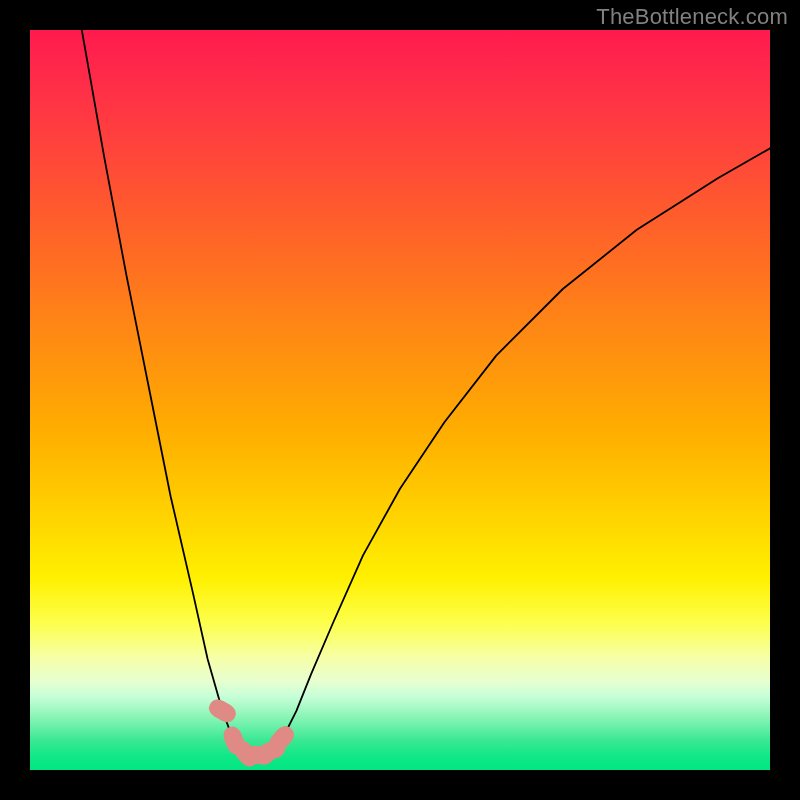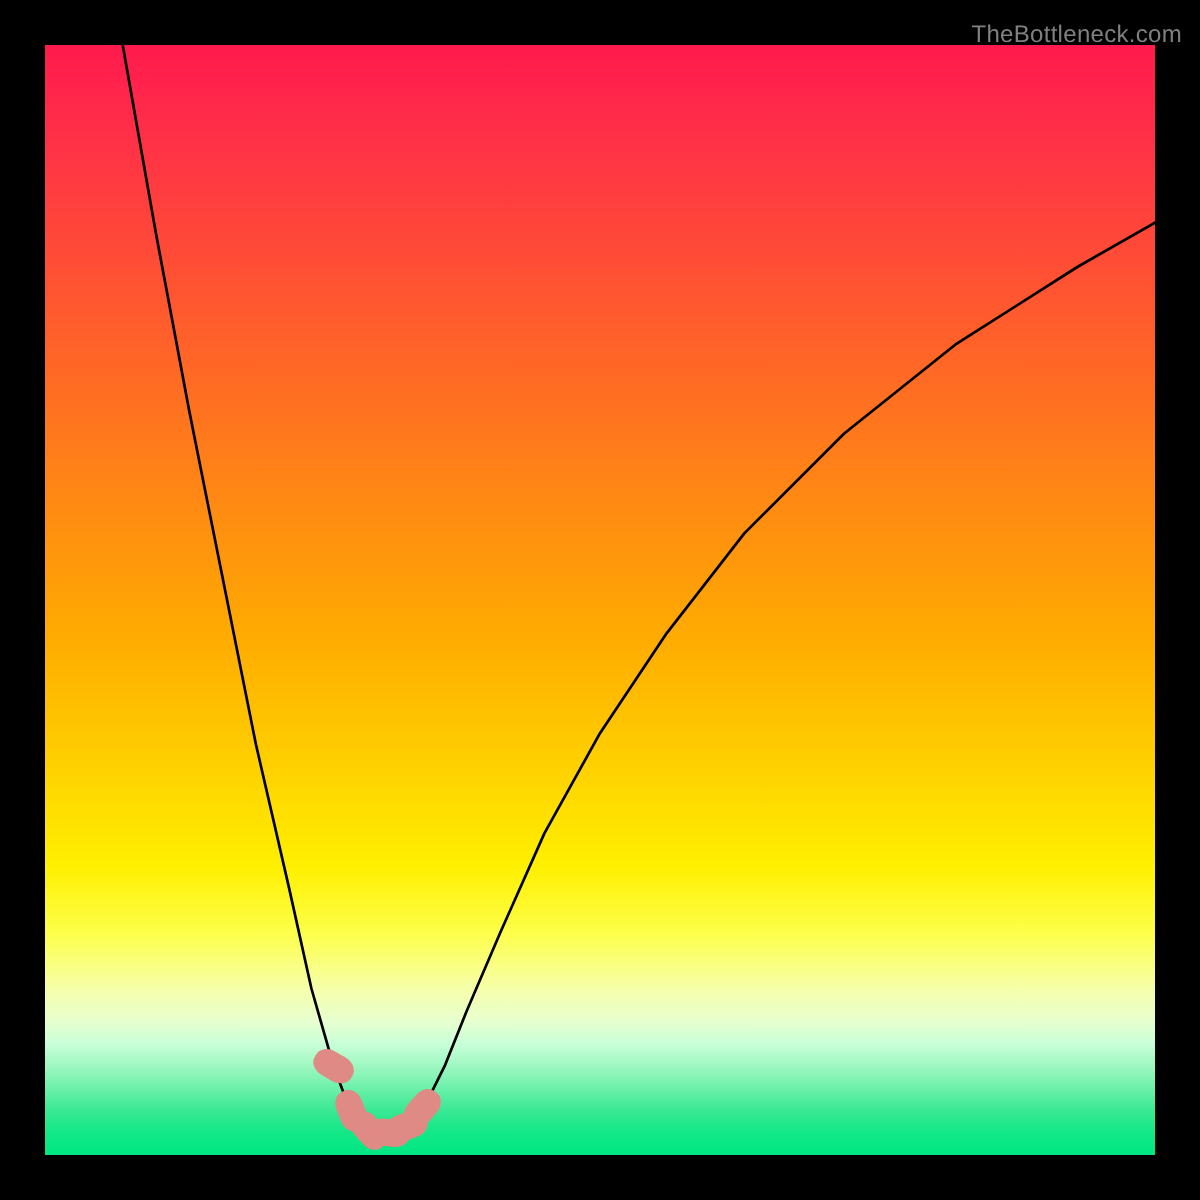--- a/index.html
+++ b/index.html
@@ -12,24 +12,24 @@
     font-family: Arial, Helvetica, sans-serif;
   }
   .frame {
     position: relative;
     width: 800px;
     height: 800px;
     background: #000;
   }
   .watermark {
     position: absolute;
-    top: 15px;
+    top: 4px;
     right: 12px;
     color: #808080;
-    font-size: 16px;
+    font-size: 22px;
     letter-spacing: 0.2px;
     z-index: 10;
     font-weight: 400;
   }
   .plot {
     position: absolute;
     left: 30px;
     top: 30px;
     width: 740px;
     height: 740px;

